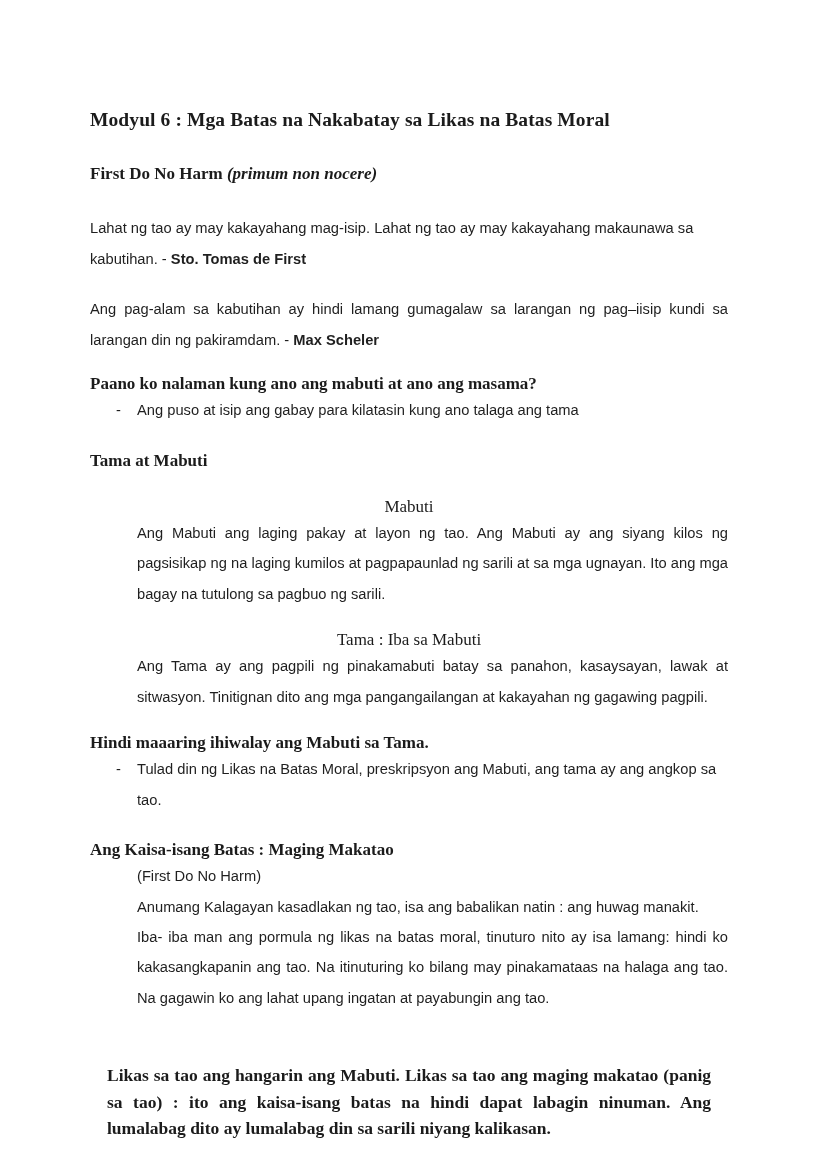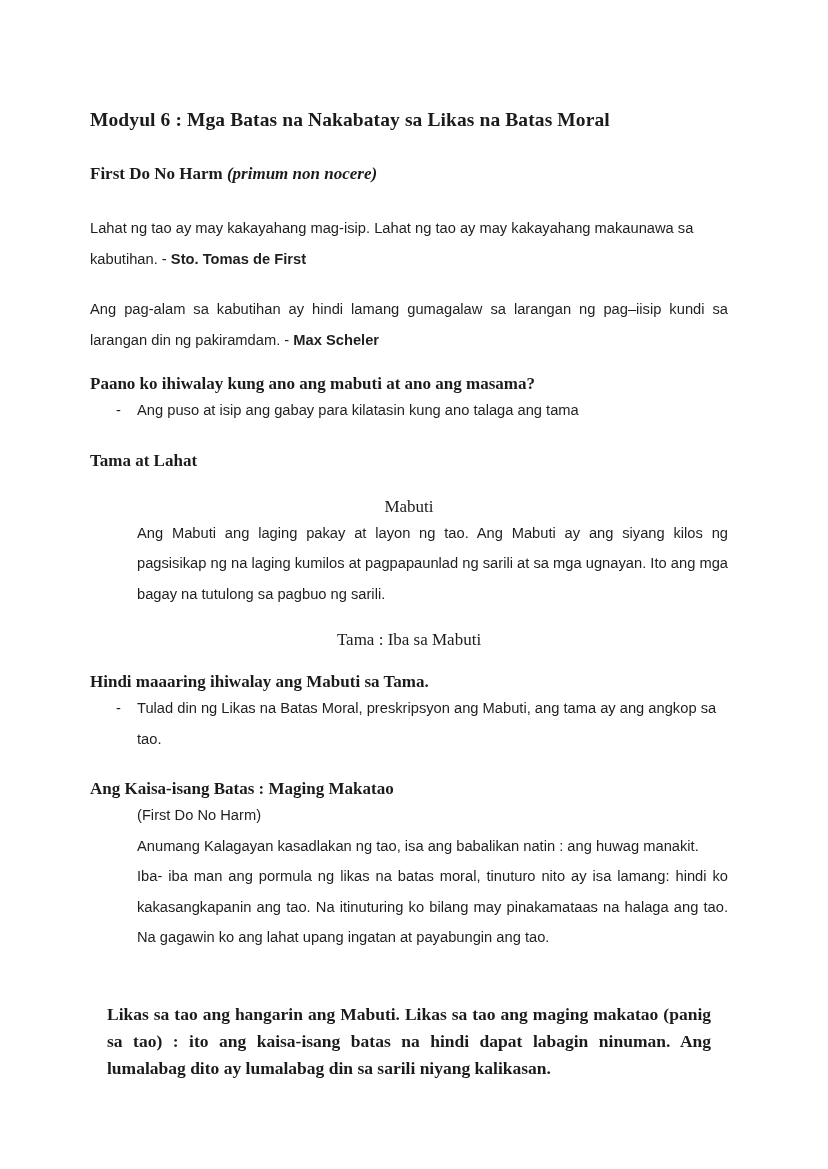--- a/index.html
+++ b/index.html
@@ -129,37 +129,38 @@
     </p>
 
     <div class="sp-20"></div>
 
     <p class="para justify">
       <span>Ang pag-alam sa kabutihan ay hindi lamang gumagalaw sa larangan ng pag–iisip kundi sa larangan din ng pakiramdam. - </span><span class="attrib">Max Scheler</span>
     </p>
 
     <div class="sp-18"></div>
 
-    <p class="h-serif-bold">Paano ko ihiwalay kung ano ang mabuti at ano ang masama?</p>
+    <p class="h-serif-bold">Paano ko nalaman kung ano ang mabuti at ano ang masama?</p>
     <p class="dash-item">
       <span class="marker">-</span><span>Ang puso at isip ang gabay para kilatasin kung ano talaga ang tama</span>
     </p>
 
     <div class="sp-24"></div>
 
-    <p class="h-serif-bold">Tama at Lahat</p>
+    <p class="h-serif-bold">Tama at Mabuti</p>
 
     <div class="sp-24"></div>
 
     <p class="h-serif-reg">Mabuti</p>
     <p class="para justify indent">Ang Mabuti ang laging pakay at layon ng tao. Ang Mabuti ay ang siyang kilos ng pagsisikap ng na laging kumilos at pagpapaunlad ng sarili at sa mga ugnayan. Ito ang mga bagay na tutulong sa pagbuo ng sarili.</p>
 
     <div class="sp-20"></div>
 
     <p class="h-serif-reg">Tama : Iba sa Mabuti</p>
+    <p class="para justify indent">Ang Tama ay ang pagpili ng pinakamabuti batay sa panahon, kasaysayan, lawak at sitwasyon. Tinitignan dito ang mga pangangailangan at kakayahan ng gagawing pagpili.</p>
 
     <div class="sp-20"></div>
 
     <p class="h-serif-bold">Hindi maaaring ihiwalay ang Mabuti sa Tama.</p>
     <p class="dash-item">
       <span class="marker">-</span><span>Tulad din ng Likas na Batas Moral, preskripsyon ang Mabuti, ang tama ay ang angkop sa tao.</span>
     </p>
 
     <div class="sp-24"></div>
 

